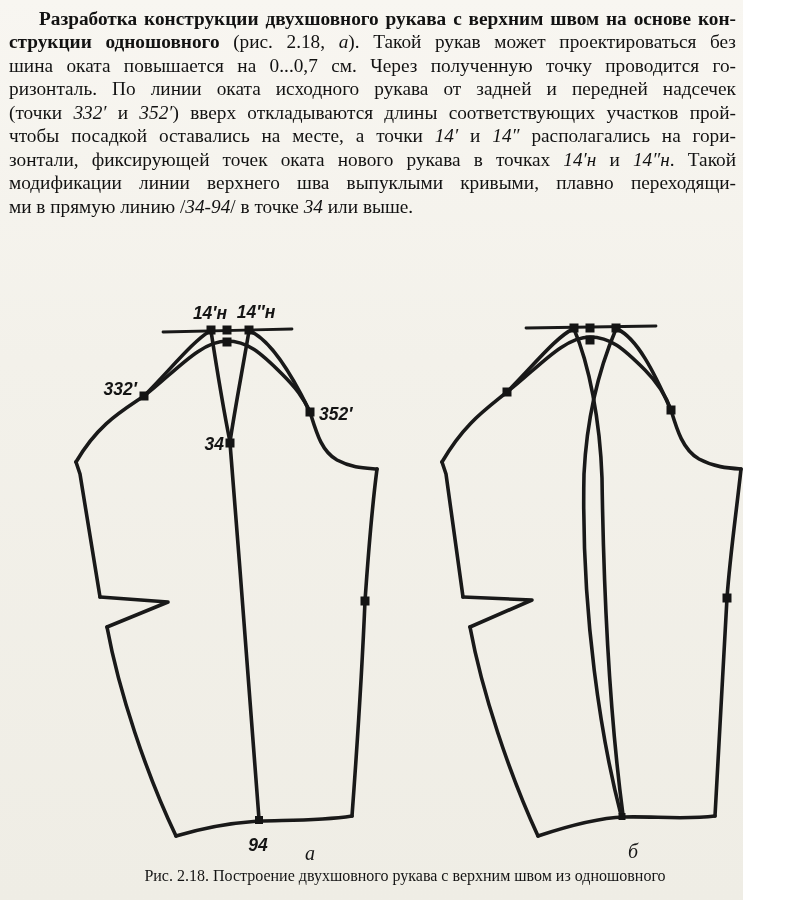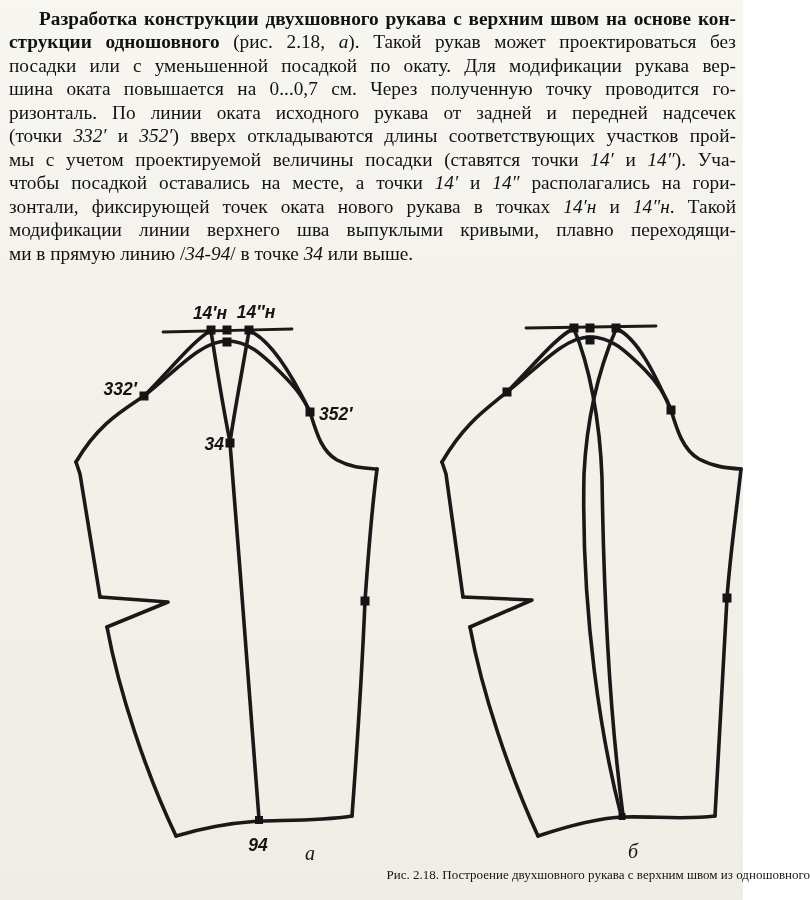--- a/index.html
+++ b/index.html
@@ -15,36 +15,34 @@
   .b{font-weight:bold;}
   .i{font-style:italic;}
   svg.figure{position:absolute;left:0;top:296px;width:810px;height:574px;display:block;}
   .stroke{fill:none;stroke:#191919;stroke-width:3.6;stroke-linecap:round;stroke-linejoin:round;}
   .thin{stroke-width:2.8;}
   .marker{fill:#141414;stroke:none;}
   .ptlabel{font-family:"Liberation Sans","DejaVu Sans",sans-serif;
        font-style:italic;font-weight:bold;font-size:17.5px;fill:#141414;}
   .sublabel{font-family:"Liberation Serif","DejaVu Serif",serif;
        font-style:italic;font-size:20px;fill:#161616;}
-  .caption{position:absolute;top:867px;left:0;width:810px;text-align:right;
-       color:#141414;font-size:13px;}
+  .caption{position:absolute;top:867px;left:0;width:810px;text-align:center;
+       color:#141414;font-size:16px;}
 </style>
 </head>
 <body>
 
 <div class="page-root">
 
   <div class="textblock">
       <div class="tline indent"><span class="b ">Разработка конструкции двухшовного рукава с верхним швом на основе кон-</span></div>
       <div class="tline"><span class="b ">струкции одношовного </span><span class="">(рис. 2.18, </span><span class="i">а</span><span class="">). Такой рукав может проектироваться без</span></div>
-      <div class="tline"><span class="">посадки или с уменьшенной посадкой по окату. Для модификации рукава вер-</span></div>
       <div class="tline"><span class="">шина оката повышается на 0...0,7 см. Через полученную точку проводится го-</span></div>
       <div class="tline"><span class="">ризонталь. По линии оката исходного рукава от задней и передней надсечек</span></div>
       <div class="tline"><span class="">(точки </span><span class="i">332′</span><span class=""> и </span><span class="i">352′</span><span class="">) вверх откладываются длины соответствующих участков прой-</span></div>
-      <div class="tline"><span class="">мы с учетом проектируемой величины посадки (ставятся точки </span><span class="i">14′</span><span class=""> и </span><span class="i">14″</span><span class="">). Уча-</span></div>
       <div class="tline"><span class="">чтобы посадкой оставались на месте, а точки </span><span class="i">14′</span><span class=""> и </span><span class="i">14″</span><span class=""> располагались на гори-</span></div>
       <div class="tline"><span class="">зонтали, фиксирующей точек оката нового рукава в точках </span><span class="i">14′н</span><span class=""> и </span><span class="i">14″н</span><span class="">. Такой</span></div>
       <div class="tline"><span class="">модификации линии верхнего шва выпуклыми кривыми, плавно переходящи-</span></div>
       <div class="tline last"><span class="">ми в прямую линию /</span><span class="i">34-94</span><span class="">/ в точке </span><span class="i">34</span><span class=""> или выше.</span></div>
     </div>
 
   <svg class="figure" viewBox="0 296 810 574">
 
     <g>
       <path class="stroke thin" d="M163,332 L292,329"></path>

